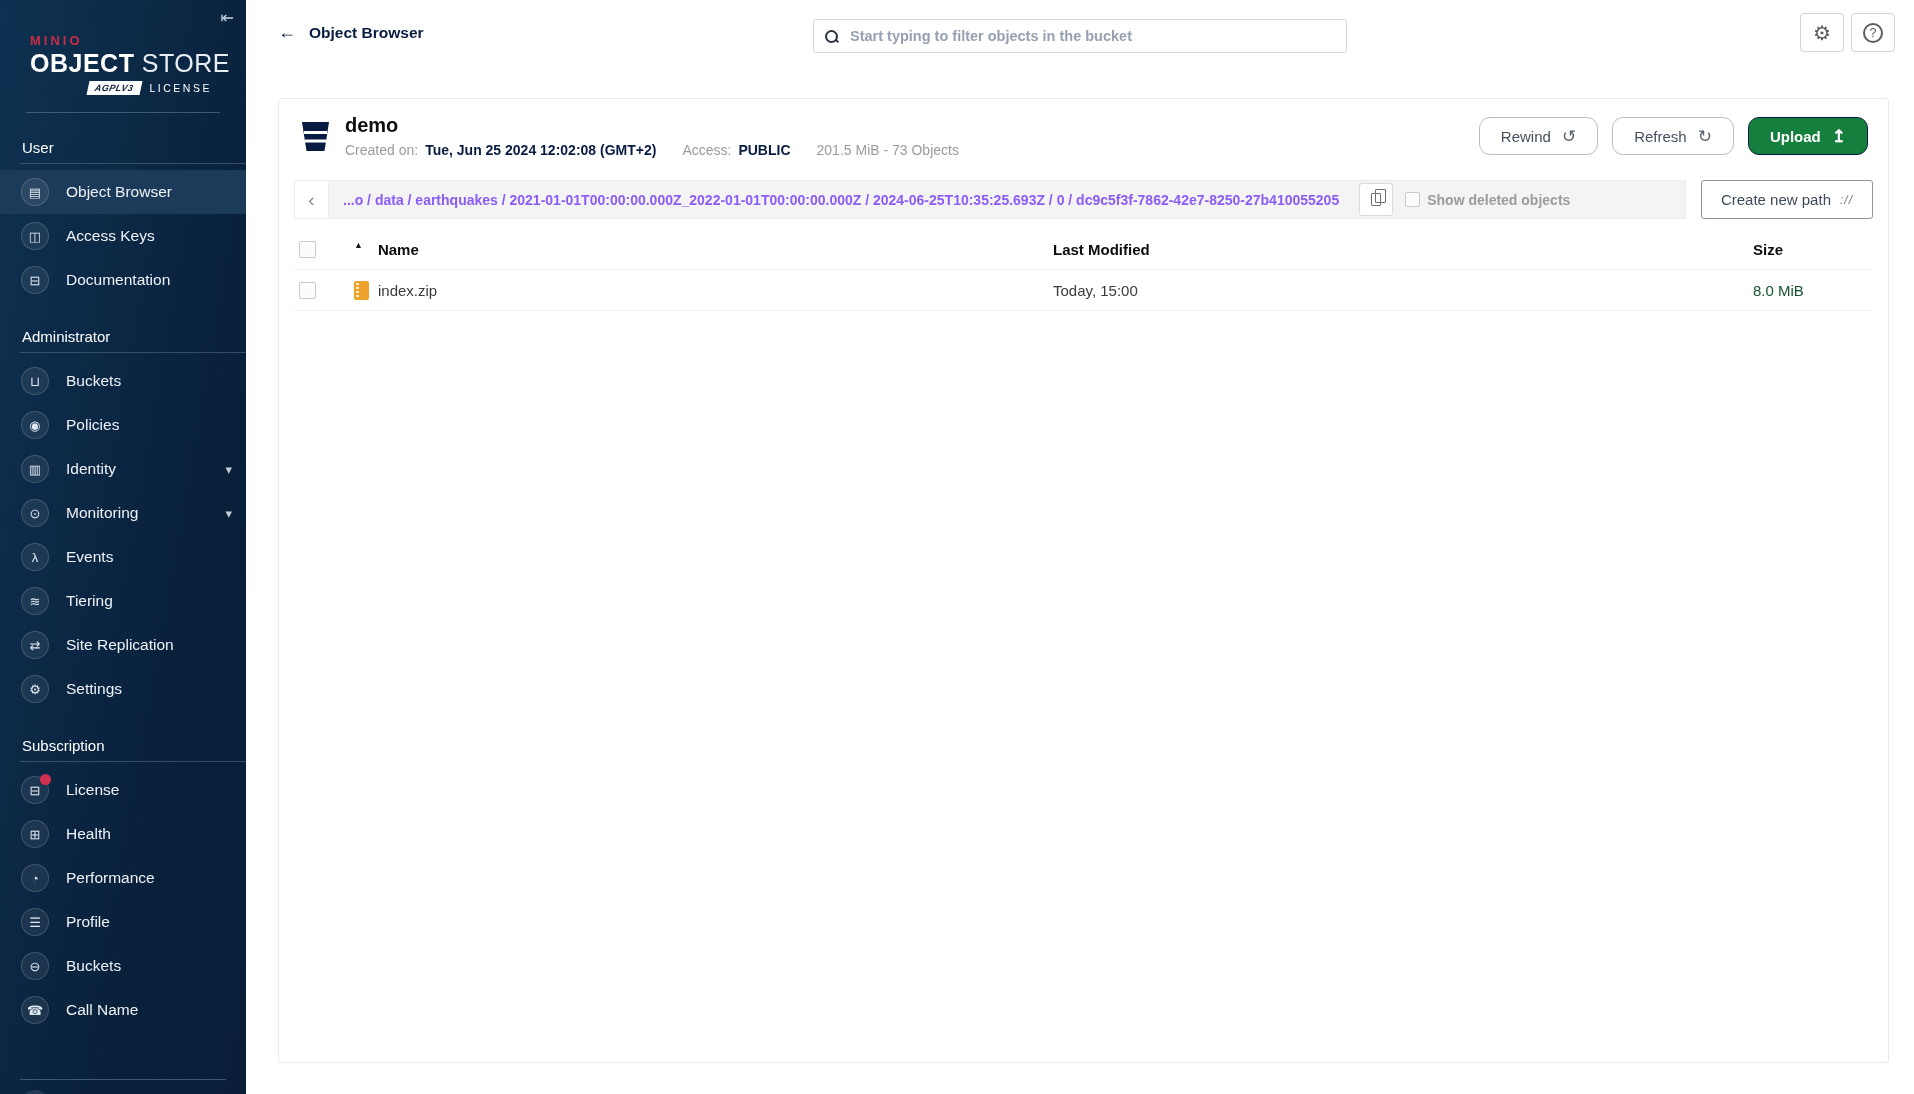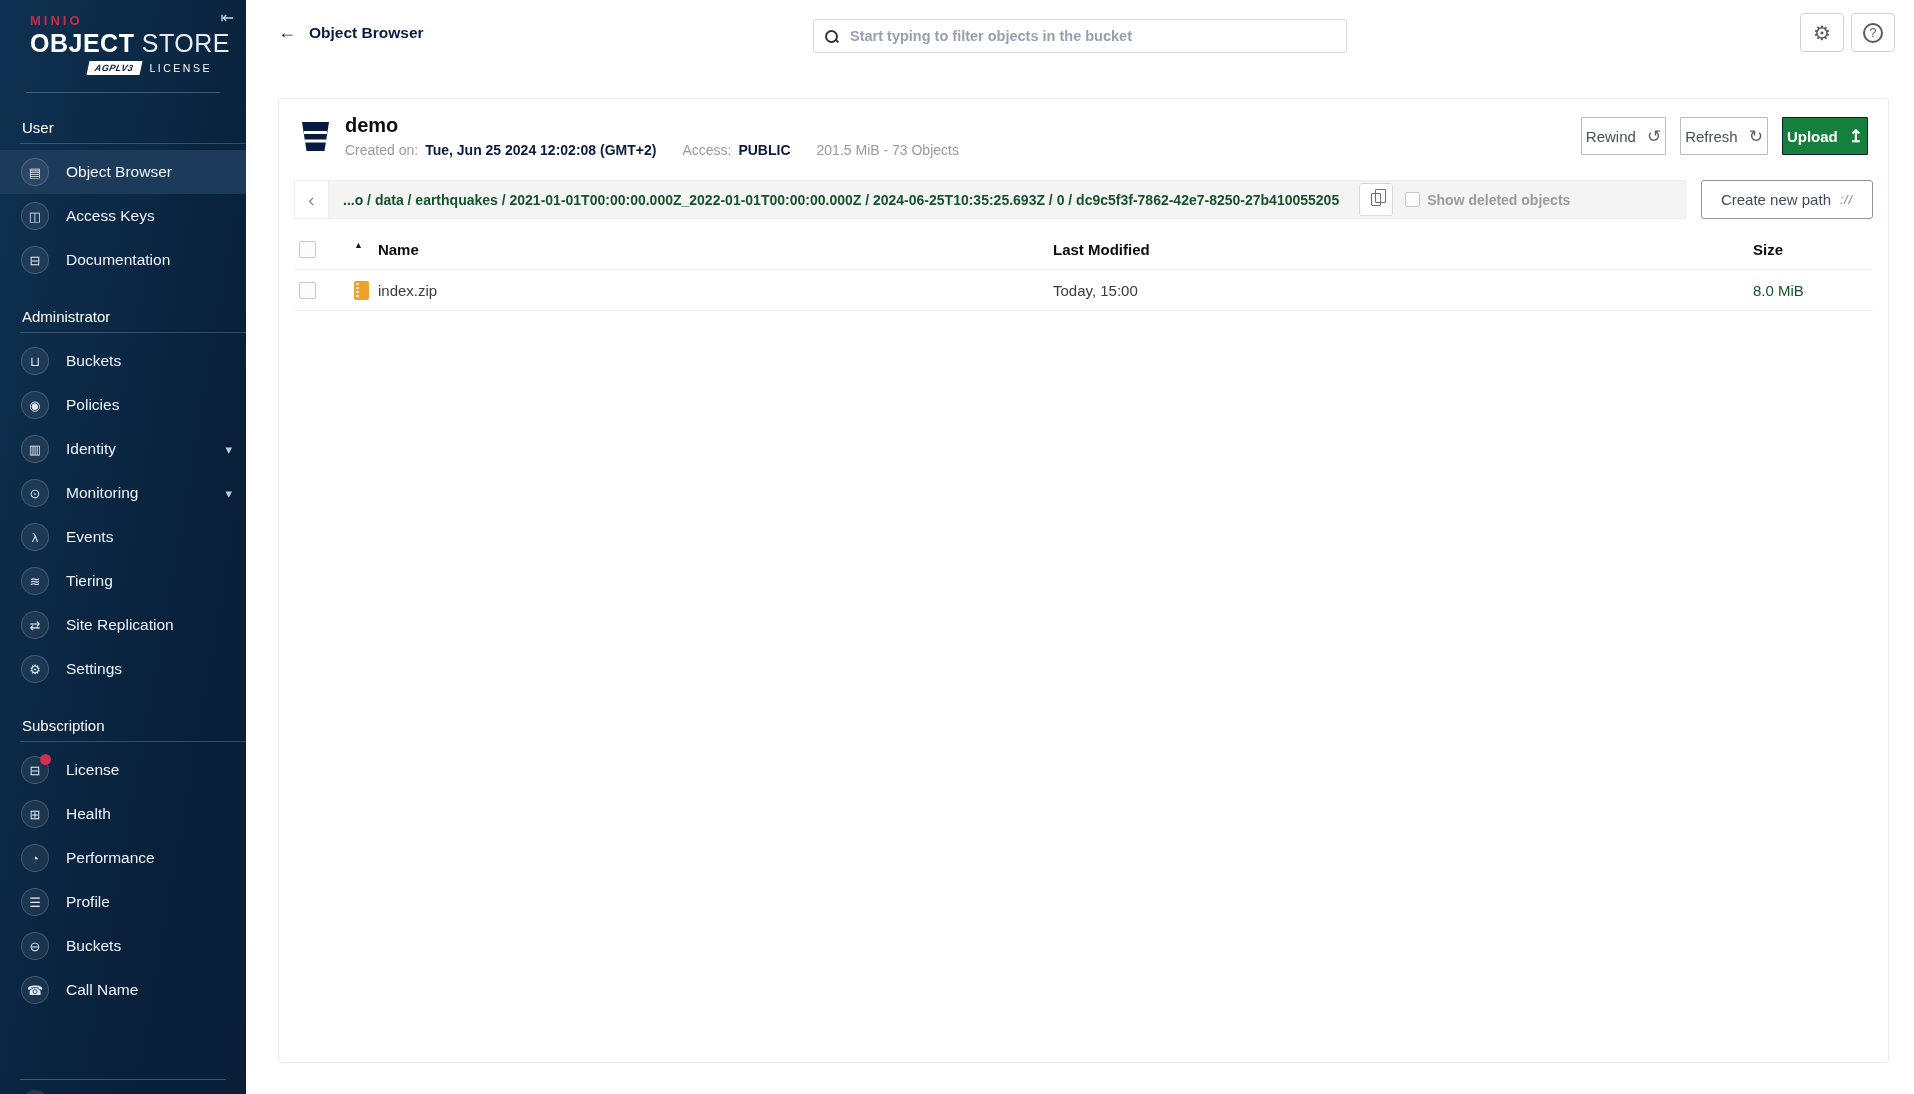--- a/index.html
+++ b/index.html
@@ -10,21 +10,21 @@
     background:#ffffff; display:flex;
   }
 
   
   .sidebar {
     width:246px; min-width:246px; height:1094px;
     background:linear-gradient(100deg,#0E3151 0%,#09203A 70%,#0A1E38 100%);
     color:#E7EDF4; position:relative; overflow:hidden;
   }
   .collapse-btn { position:absolute; top:8px; right:12px; color:#C8D2DE; font-size:16px; cursor:pointer; }
-  .logo { padding:13px 0 0 30px; }
+  .logo { padding:13px 0 0 30px;margin-top:20px; }
   .logo-minio { color:#C72C48; font-weight:bold; font-size:13px; letter-spacing:3px; }
   .logo-product { font-size:25px; color:#FFFFFF; margin-top:1px; letter-spacing:0.5px; white-space:nowrap; }
   .logo-product .bold { font-weight:bold; }
   .logo-product .light { font-weight:normal; color:#E8EDF3; }
   .logo-sub { display:flex; align-items:center; gap:9px; margin:3px 0 0 58px; }
   .agpl-badge { background:#FFFFFF; color:#081C36; font-size:9px; font-weight:bold; font-style:italic; padding:2px 7px; transform:skewX(-12deg); letter-spacing:0.5px; }
   .license-text { color:#FFFFFF; font-size:10.5px; letter-spacing:2.5px; }
   .logo-divider { border-bottom:1px solid rgba(160,185,210,0.35); margin:17px 26px 0 26px; }
 
   .side-section-label { padding:26px 0 7px 22px; font-size:15px; color:#FFFFFF; }
@@ -67,30 +67,30 @@
   .card { margin:33px 25px 0 32px; height:965px; border:1px solid #EAEAEA; border-radius:3px; background:#fff; padding:0 15px; }
 
   .bucket-header { display:flex; align-items:center; padding:15px 5px 10px 7px; }
   .bucket-icon { display:flex; }
   .bucket-info { margin-left:15px; }
   .bucket-name { font-size:20px; font-weight:bold; color:#0E0E0E; }
   .bucket-meta { display:flex; align-items:baseline; font-size:14px; color:#9A9A9A; margin-top:5px; white-space:nowrap; }
   .meta-strong { color:#081C42; font-weight:bold; }
   .m-gap-s { margin-left:7px; } .m-gap-l { margin-left:26px; }
   .bucket-actions { margin-left:auto; display:flex; gap:14px; align-items:center; }
-  .btn { height:38px; padding:0 4px; border:1px solid #BCBCBC; border-radius:1px; background:#fff; color:#45505E; font-size:15px; display:flex; align-items:center; gap:11px; cursor:pointer; font-family:inherit; }
+  .btn { height:38px; padding:0 21px; border:1px solid #BCBCBC; border-radius:11px; background:#fff; color:#45505E; font-size:15px; display:flex; align-items:center; gap:11px; cursor:pointer; font-family:inherit; }
   .btn .bi { font-size:17px; color:#555E6B; }
   .btn.primary { background:#15803d; border-color:#081C42; color:#FFFFFF;font-weight:bold; }
   .btn.primary .bi { color:#FFFFFF; }
 
   
   .pathbar-row { display:flex; align-items:center; margin-top:12px; }
   .pathbar { flex:1; height:39px; background:#F4F4F4; border:1px solid #EDEDED; display:flex; align-items:center; min-width:0; }
   .path-back { width:34px; height:100%; background:#FFFFFF; border-right:1px solid #EDEDED; display:flex; align-items:center; justify-content:center; color:#8A8A8A; font-size:19px; cursor:pointer; }
-  .path-text { padding:0 14px; font-size:14px; font-weight:bold; color:#14532d; white-space:nowrap; overflow:hidden; text-overflow:ellipsis; }
+  .path-text { padding:0 14px; font-size:14px; font-weight:bold; color:#8b5cf6; white-space:nowrap; overflow:hidden; text-overflow:ellipsis; }
   .copy-btn { width:34px; height:33px; min-width:34px; background:#FFFFFF; border:1px solid #DBDBDB; border-radius:3px; margin:0 12px 0 6px; display:flex; align-items:center; justify-content:center; cursor:pointer; }
   .copy-ic { position:relative; width:10px; height:13px; border:1.5px solid #6F6F6F; border-radius:1px; background:#fff; }
   .copy-ic::before { content:""; position:absolute; top:-5px; left:3px; width:9px; height:12px; border:1.5px solid #6F6F6F; border-radius:1px; }
   .show-deleted { display:flex; align-items:center; gap:7px; margin-right:16px; }
   .checkbox { width:15px; height:15px; min-width:15px; border:1px solid #C9C9C9; border-radius:2px; background:#FCFCFC; cursor:pointer; }
   .checkbox.lg { width:17px; height:17px; min-width:17px; }
   .show-deleted-label { font-size:14px; font-weight:bold; color:#9B9B9B; white-space:nowrap; }
   .create-path-btn { margin-left:15px; height:39px; padding:0 19px; border:1px solid #8F959D; border-radius:3px; background:#fff; color:#3E4A5A; font-size:15px; display:flex; align-items:center; gap:9px; cursor:pointer; font-family:inherit; white-space:nowrap; }
   .path-glyph { font-size:12px; color:#7A7A7A; font-style:italic; letter-spacing:1px; }
 

